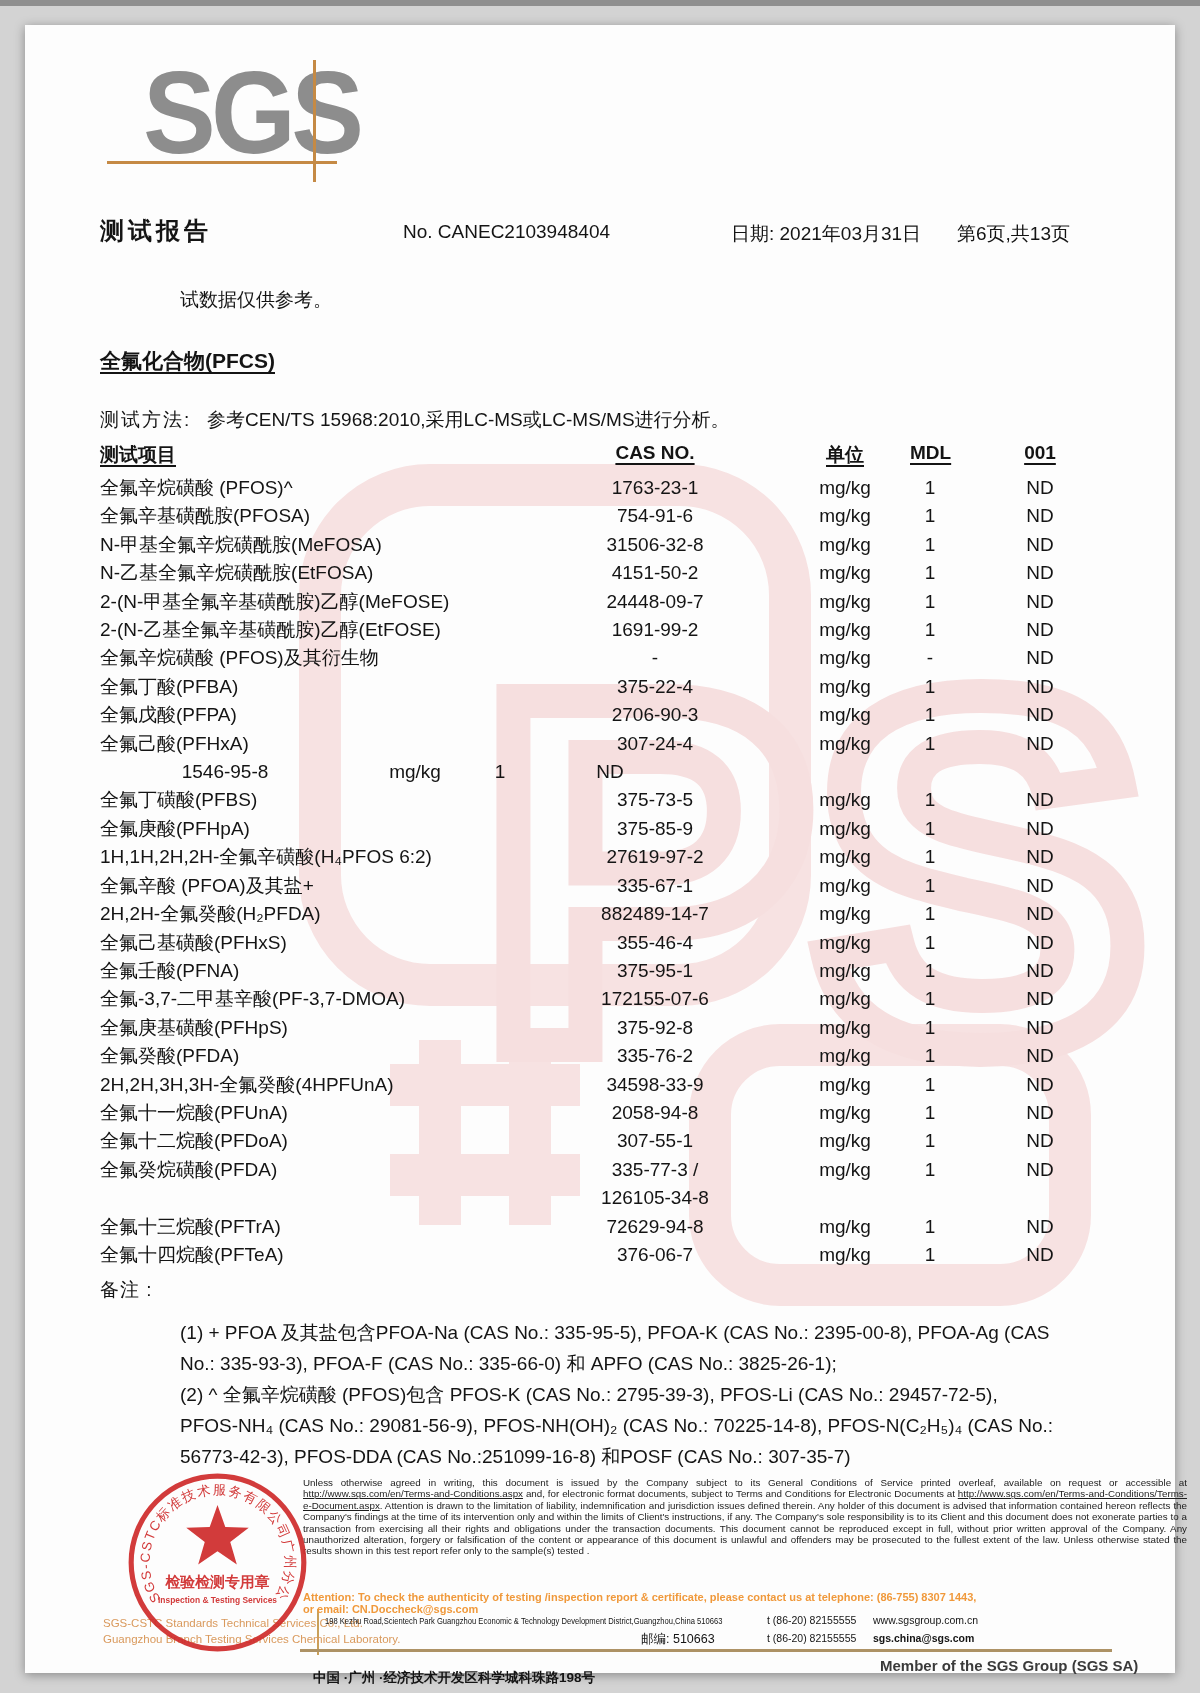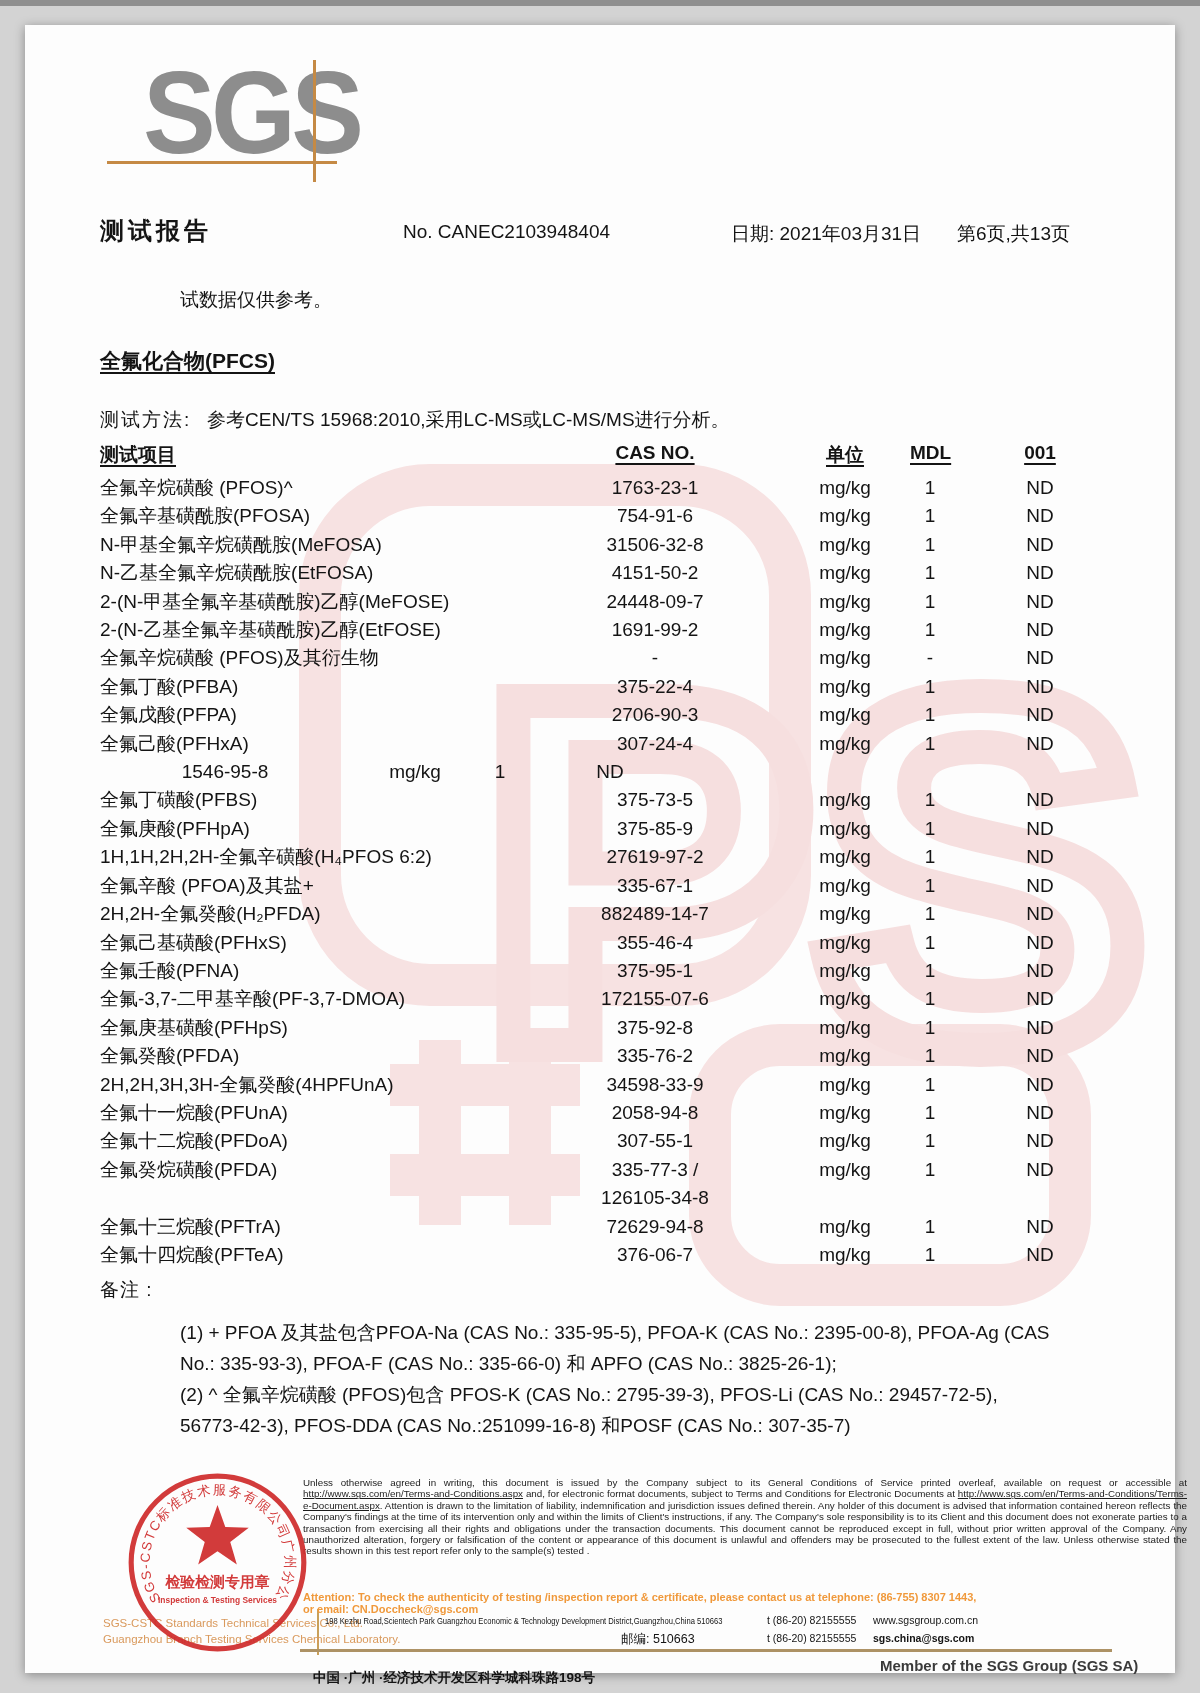--- a/index.html
+++ b/index.html
@@ -52,21 +52,21 @@
   .notes{left:155px;top:1292px;width:935px;font-size:19px;line-height:31px;}
 
   
   .footer-disclaimer{left:278px;top:1452px;width:884px;font-size:9.8px;line-height:11.4px;
     text-align:justify;color:#1c1c1c;}
   .attention{left:278px;top:1566px;width:884px;font-size:11px;font-weight:bold;color:#f0993b;line-height:12.4px;}
   .addr-en{left:300px;top:1590px;font-size:9.5px;white-space:nowrap;transform:scaleX(.8);transform-origin:left top;}
   .phone1{left:742px;top:1589px;font-size:10.5px;}
   .web{left:848px;top:1589px;font-size:10.5px;}
   .addr-cn{left:288px;top:1604px;font-size:13.5px;font-weight:bold;white-space:nowrap;margin-top:40px;}
-  .post{left:596px;top:1606px;font-size:12.5px;}
+  .post{left:616px;top:1606px;font-size:12.5px;}
   .phone2{left:742px;top:1607px;font-size:10.5px;}
   .email{left:848px;top:1607px;font-size:10.5px;font-weight:bold;}
   .v-divider{left:292px;top:1584px;width:2px;height:46px;background:#c9a05a;}
   .company1{left:78px;top:1592px;font-size:11.5px;color:#d9995c;white-space:nowrap;z-index:1;}
   .company2{left:78px;top:1608px;font-size:11.5px;color:#d9995c;white-space:nowrap;z-index:1;}
   .bottom-line{left:275px;top:1624px;width:812px;height:2.5px;background:#ad9265;}
   .member{left:855px;top:1632px;font-size:15px;font-weight:bold;color:#3a3a3a;}
   .stamp{left:100px;top:1445px;width:185px;height:185px;z-index:3;opacity:.92;}
 </style>
 </head>
@@ -409,20 +409,21 @@
 
   <div class="abs remark-label z1">备注 :</div>
   <div class="abs notes z1">
 
       <div class="note-line">(1) + PFOA 及其盐包含PFOA-Na (CAS No.: 335-95-5), PFOA-K (CAS No.: 2395-00-8), PFOA-Ag (CAS</div>
 
       <div class="note-line">No.: 335-93-3), PFOA-F (CAS No.: 335-66-0)  和 APFO (CAS No.: 3825-26-1);</div>
 
       <div class="note-line">(2) ^ 全氟辛烷磺酸 (PFOS)包含  PFOS-K (CAS No.: 2795-39-3), PFOS-Li (CAS No.: 29457-72-5),</div>
 
+      <div class="note-line">PFOS-NH₄ (CAS No.: 29081-56-9), PFOS-NH(OH)₂ (CAS No.: 70225-14-8), PFOS-N(C₂H₅)₄ (CAS No.:</div>
 
       <div class="note-line">56773-42-3), PFOS-DDA (CAS No.:251099-16-8)  和POSF (CAS No.: 307-35-7)</div>
     </div>
 
   <div class="abs footer-disclaimer z1"><span>Unless otherwise agreed in writing, this document is issued by the Company subject to its General Conditions of Service printed overleaf, available on request or accessible at </span><span style="text-decoration: underline;">http://www.sgs.com/en/Terms-and-Conditions.aspx</span><span> and, for electronic format documents, subject to Terms and Conditions for Electronic Documents at </span><span style="text-decoration: underline;">http://www.sgs.com/en/Terms-and-Conditions/Terms-e-Document.aspx</span><span>. Attention is drawn to the limitation of liability, indemnification and jurisdiction issues defined therein. Any holder of this document is advised that information contained hereon reflects the Company's findings at the time of its intervention only and within the limits of Client's instructions, if any. The Company's sole responsibility is to its Client and this document does not exonerate parties to a transaction from exercising all their rights and obligations under the transaction documents. This document cannot be reproduced except in full, without prior written approval of the Company. Any unauthorized alteration, forgery or falsification of the content or appearance of this document is unlawful and offenders may be prosecuted to the fullest extent of the law. Unless otherwise stated the results shown in this test report refer only to the sample(s) tested .</span></div>
   <div class="abs attention z1">
     <div>Attention: To check the authenticity of testing /inspection report &amp; certificate, please contact us at telephone: (86-755) 8307 1443,</div>
     <div>or email: CN.Doccheck@sgs.com</div>
   </div>
 

